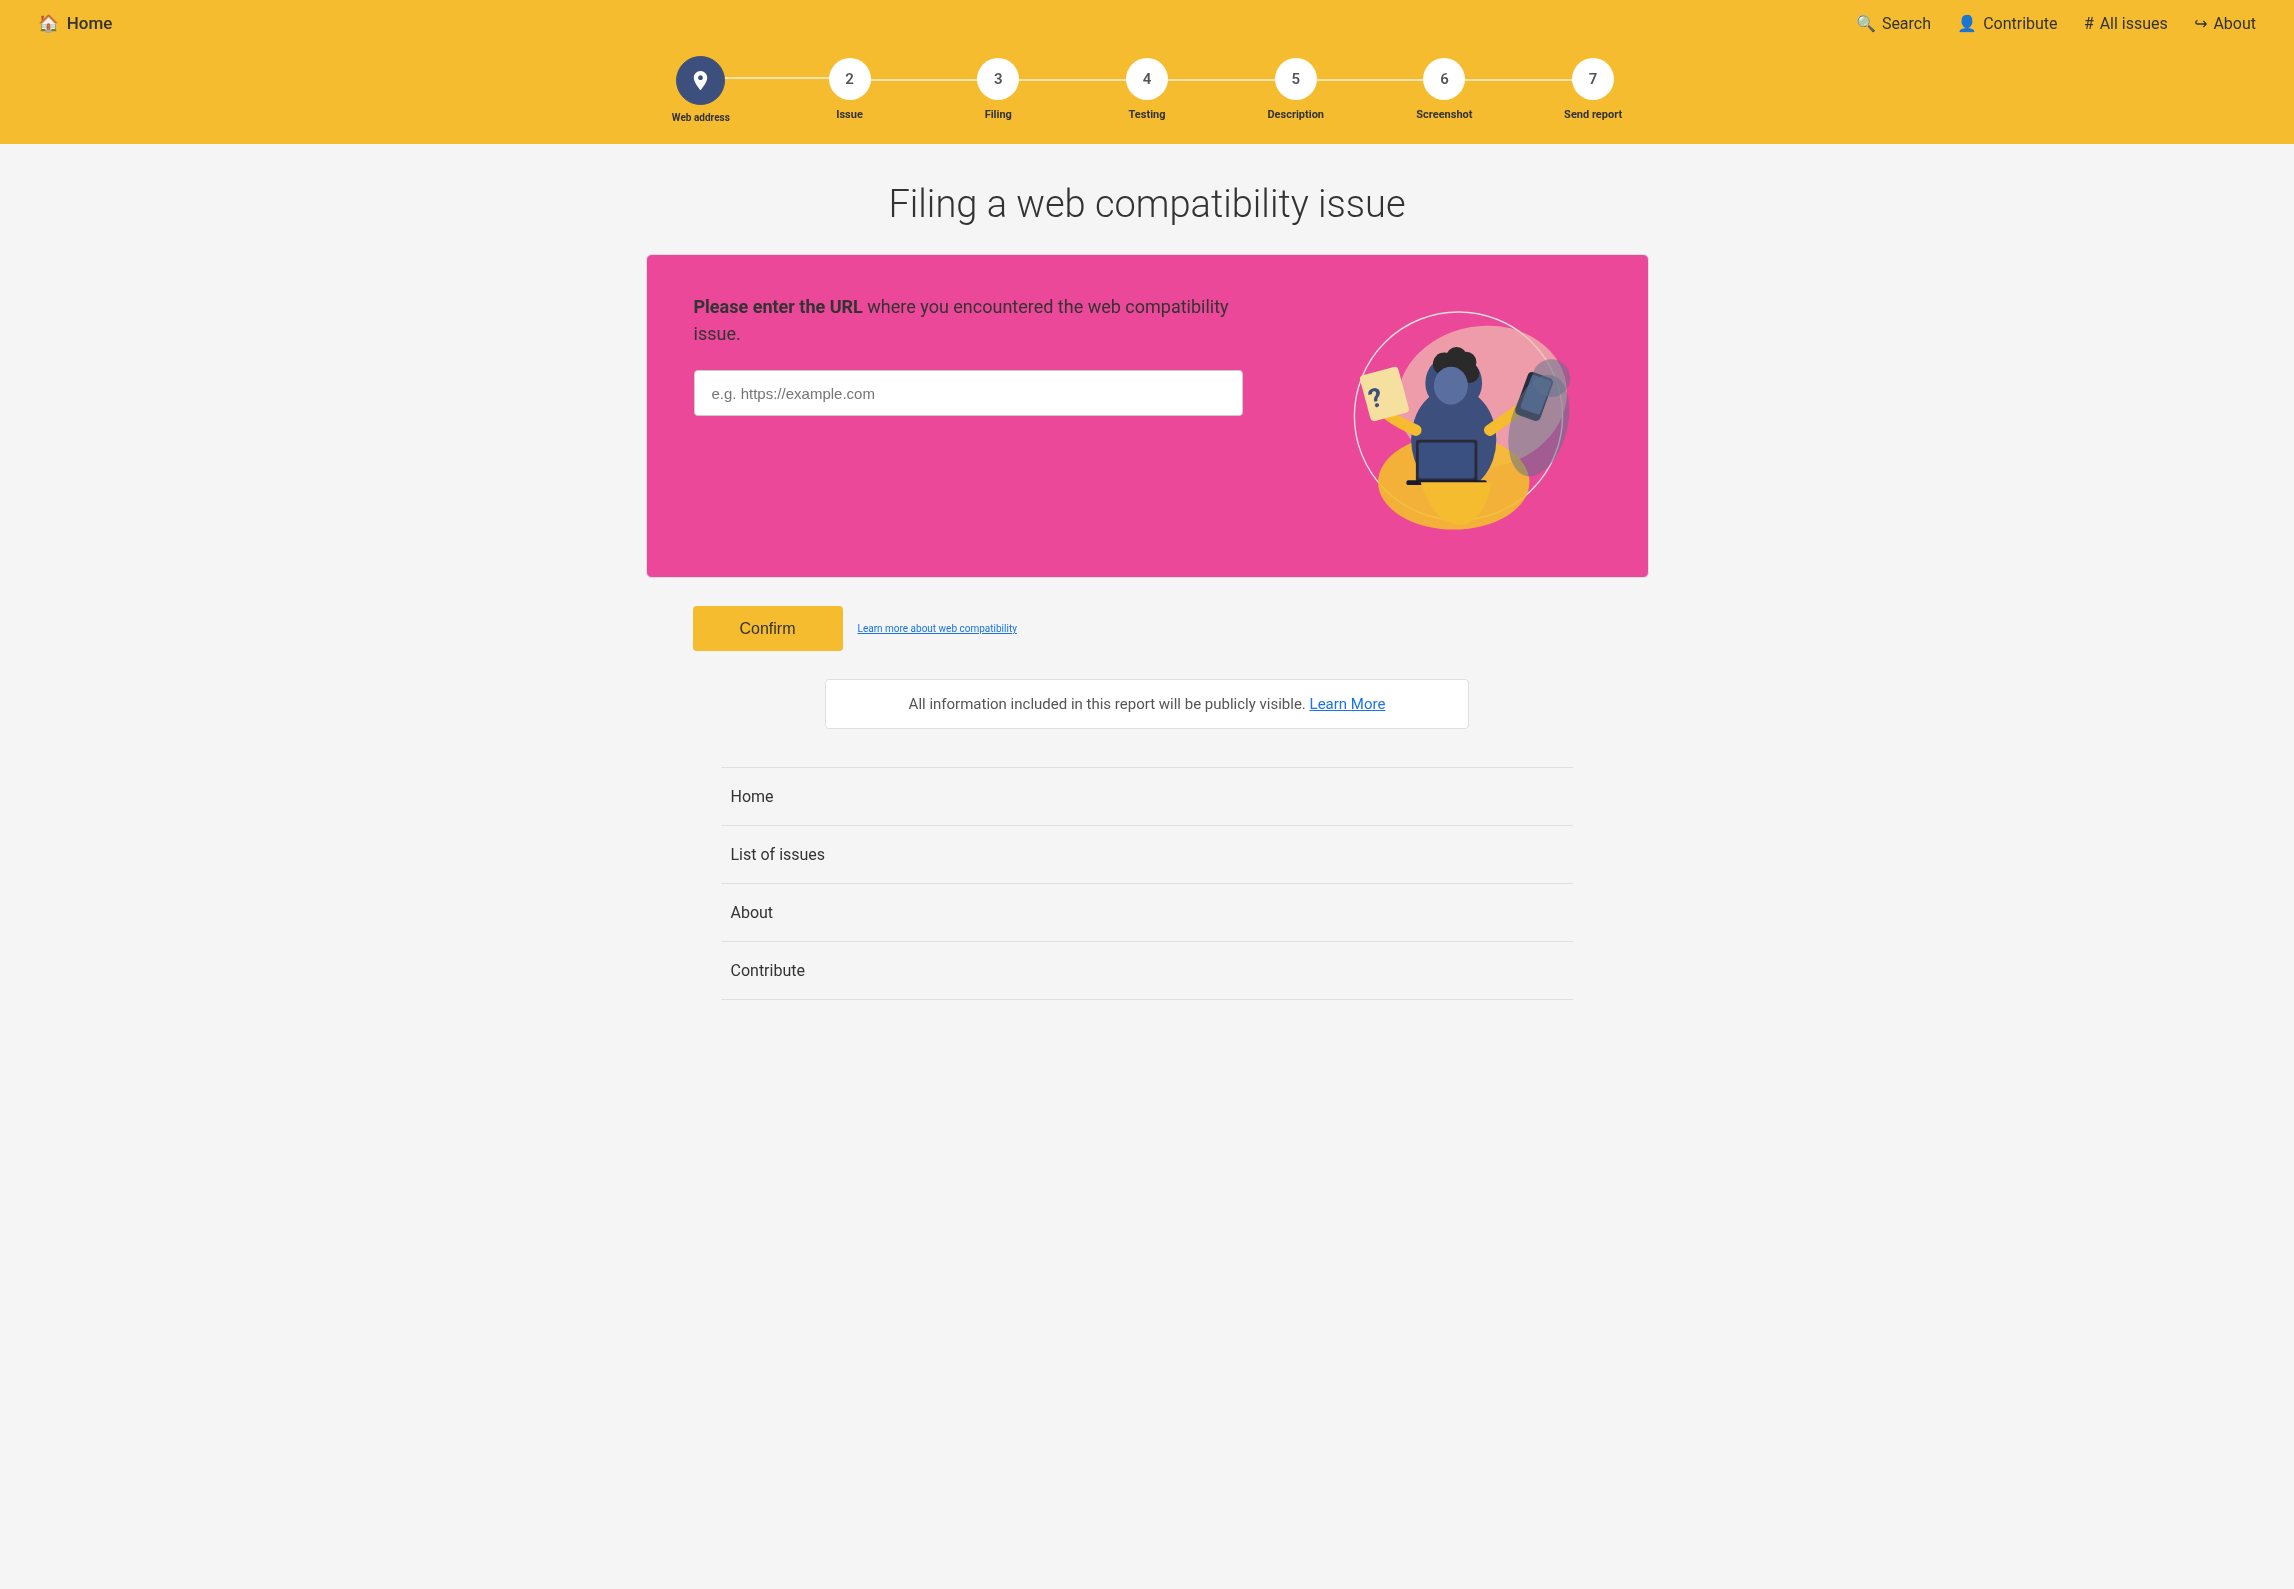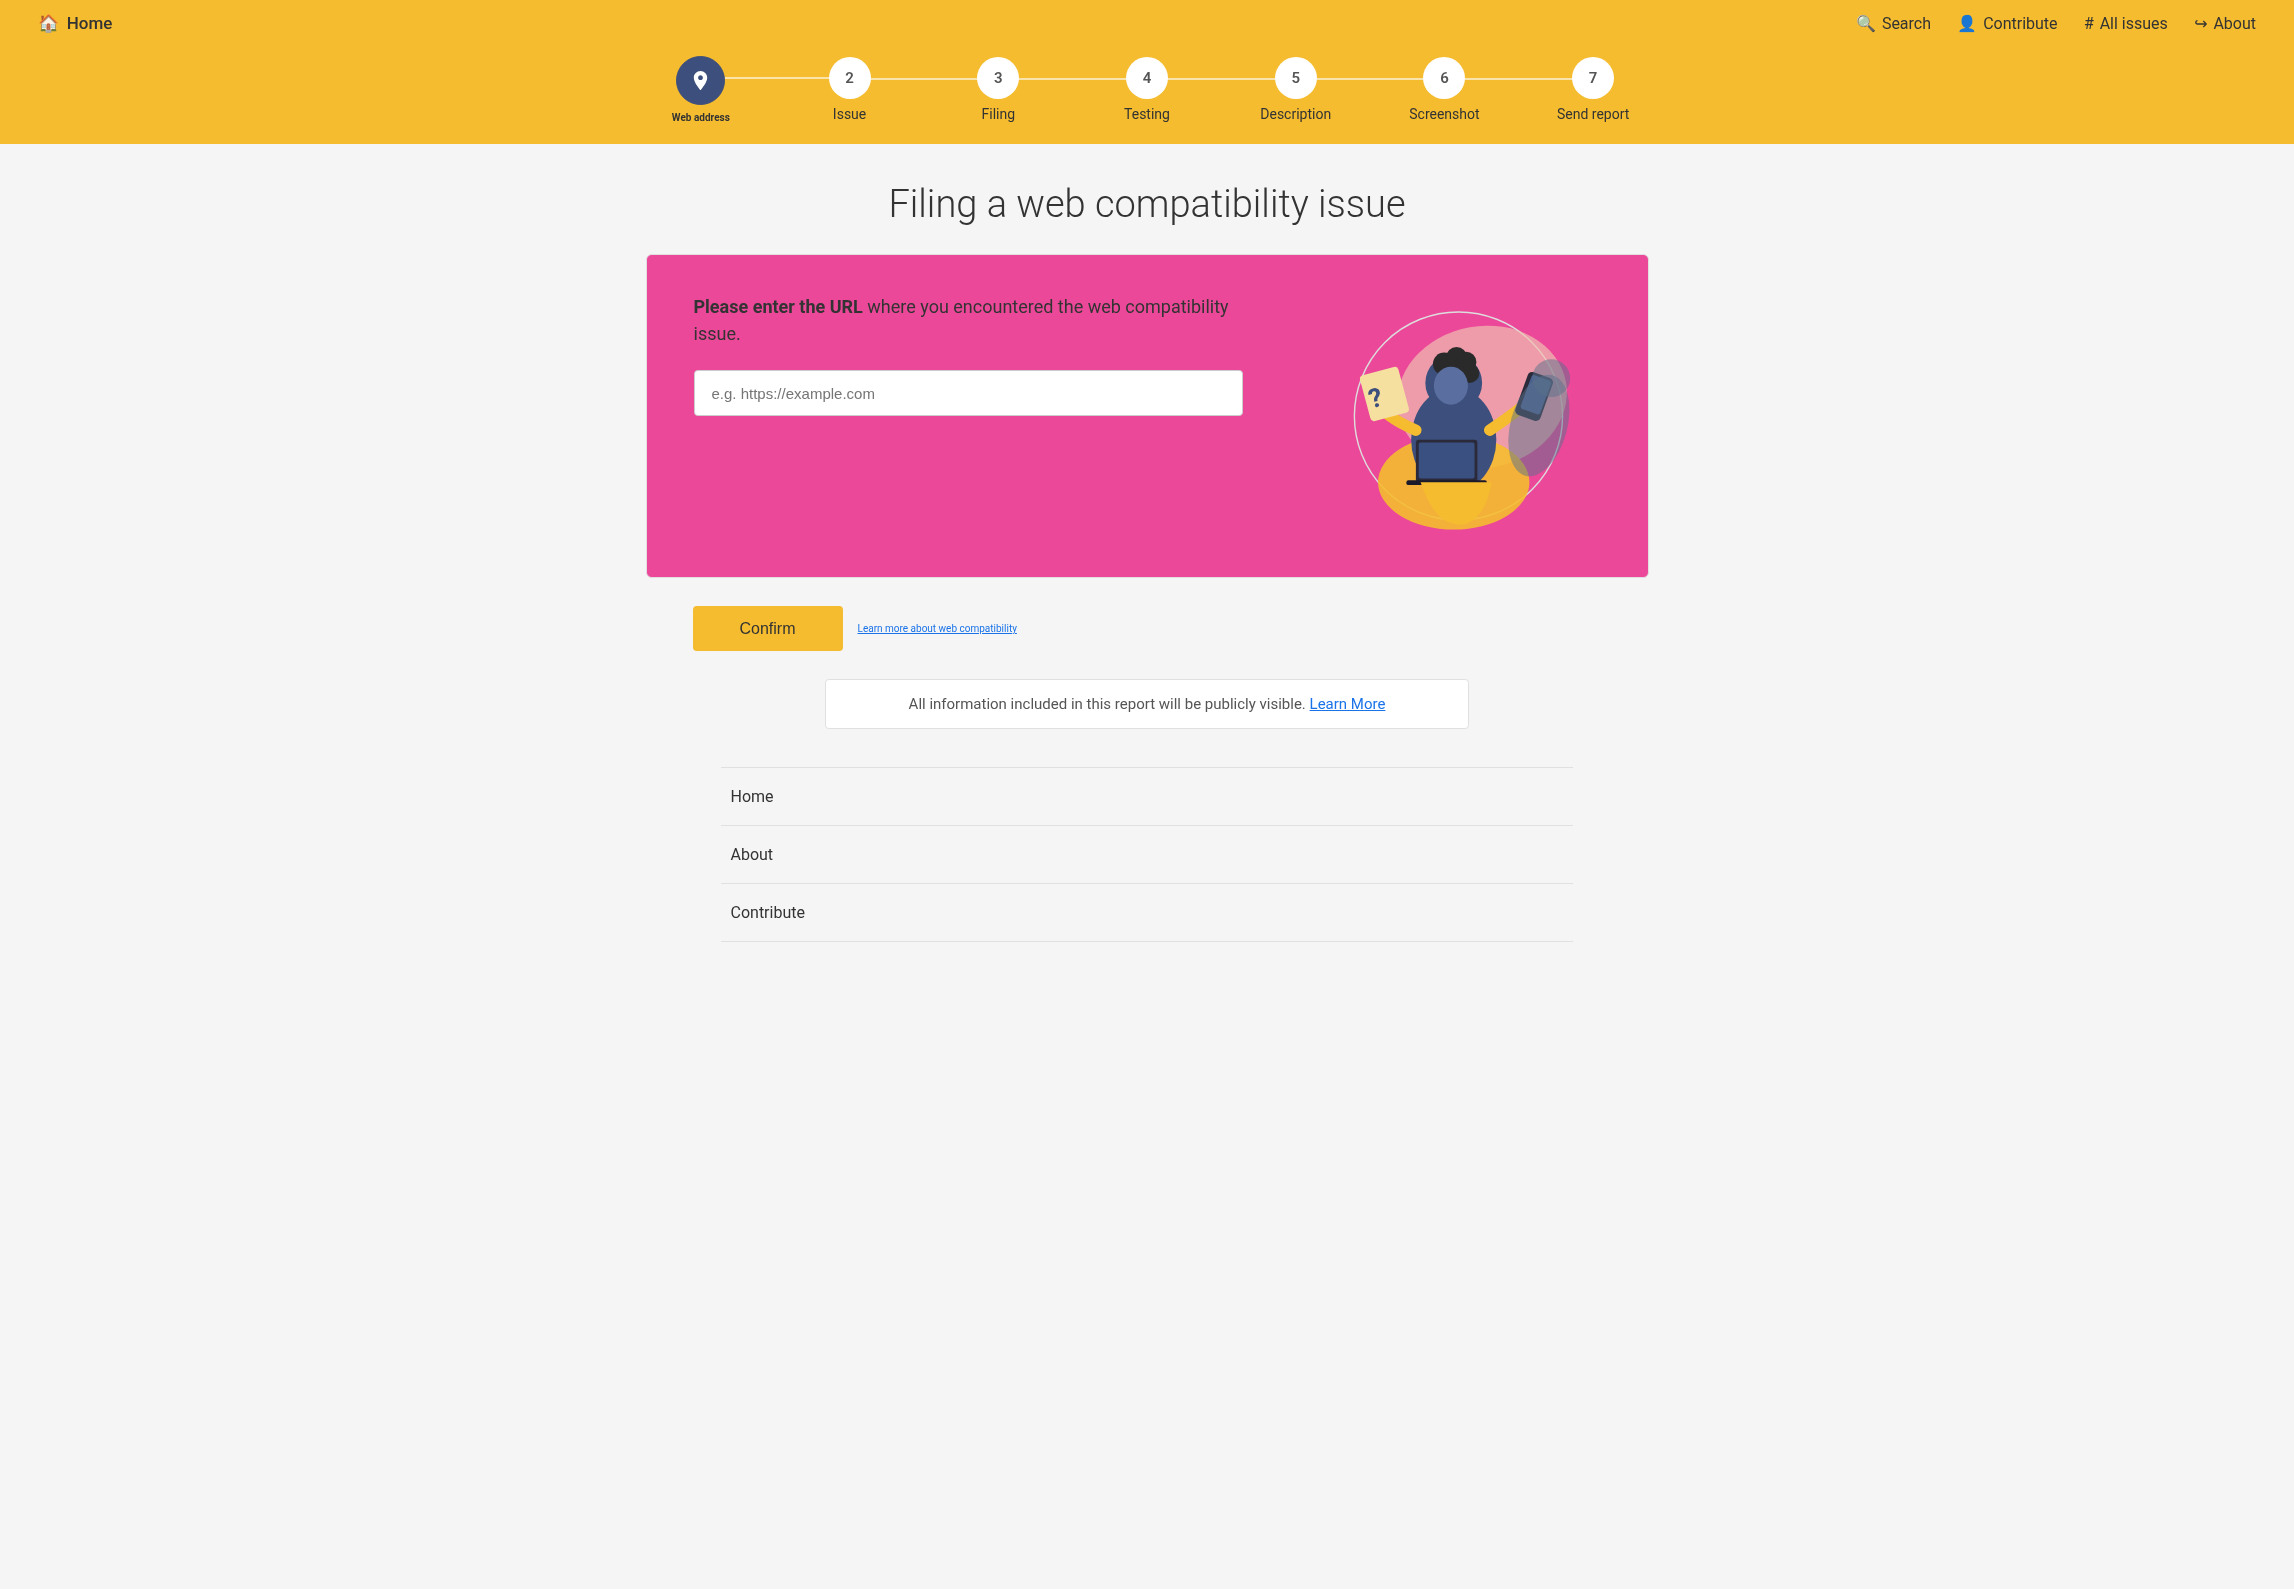--- a/index.html
+++ b/index.html
@@ -93,24 +93,24 @@
     .step-circle.active {
       background: #3d4f7c;
       color: white;
       border-color: #3d4f7c;
       width: 49px;
       height: 49px;
       font-size: 19px;
     }
     .step-label {
       margin-top: 7.6px;
-      font-size: 14px;
+      font-size: 11px;
       color: #333;
       text-align: center;
-      font-weight: 400;
+      font-weight: 700;
     }
     .step-label.active {
       font-weight: 700;
       font-size: 10px;
     }
 
     
     .main {
       max-width: 1041px;
       margin: 0 auto;
@@ -373,18 +373,19 @@
     <a class="learn-more-link">Learn more about web compatibility</a>
   </div>
 
   <div class="public-notice">
     <span>All information included in this report will be publicly visible.</span>
     <a>Learn More</a>
   </div>
 
   <nav class="footer-nav">
     <div class="footer-nav-item">Home</div>
+    <div class="footer-nav-item">List of issues</div>
     <div class="footer-nav-item">About</div>
     <div class="footer-nav-item">Contribute</div>
   </nav>
 
 </main>
 
 
 </body></html>

